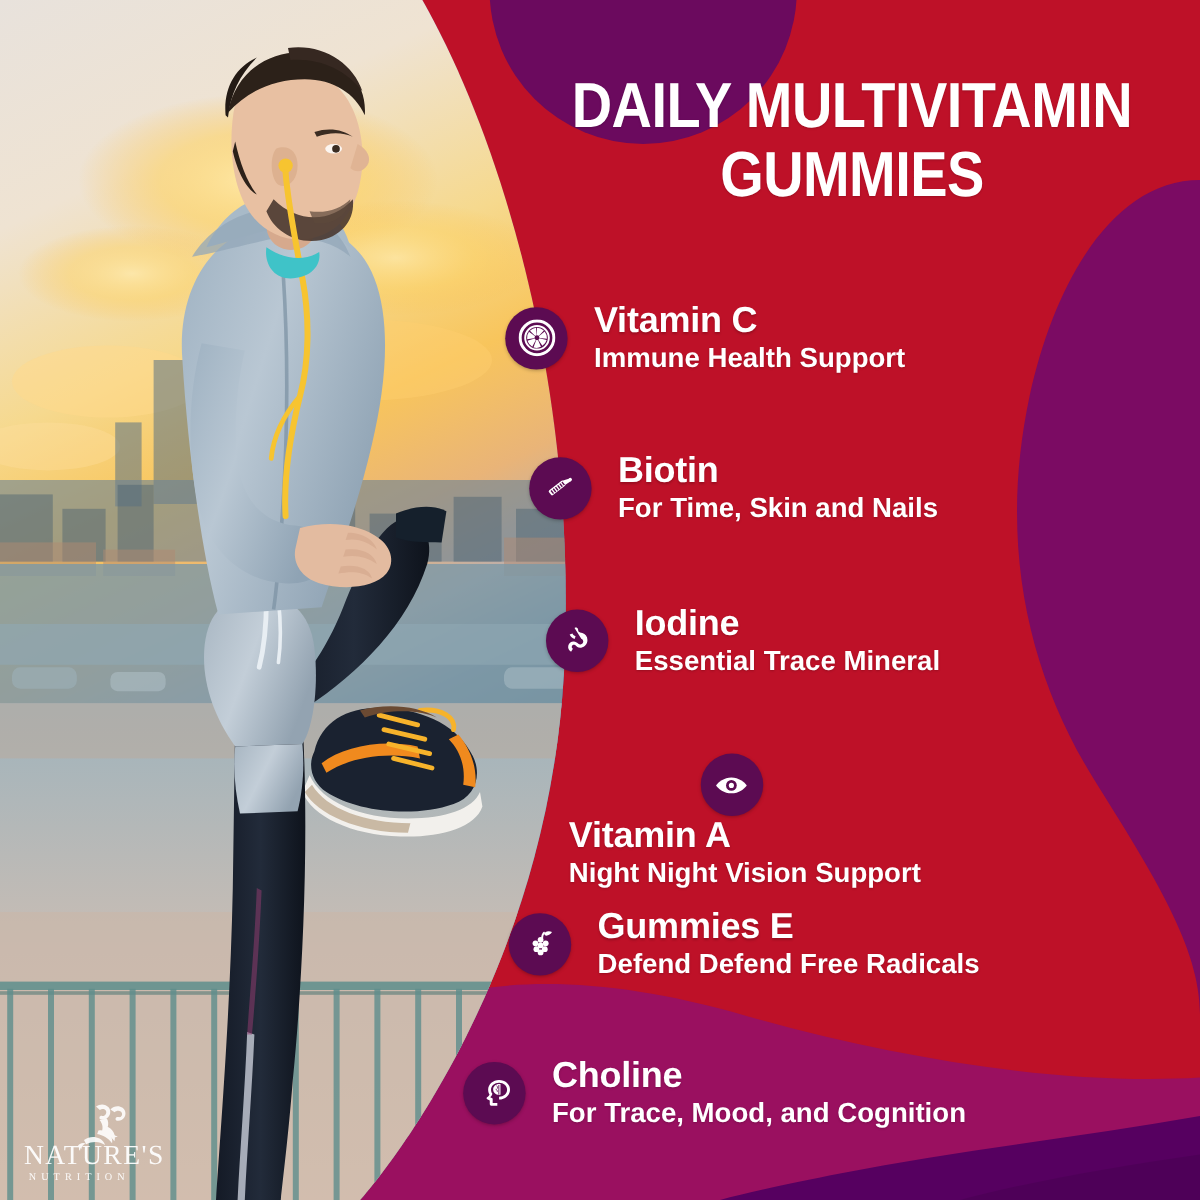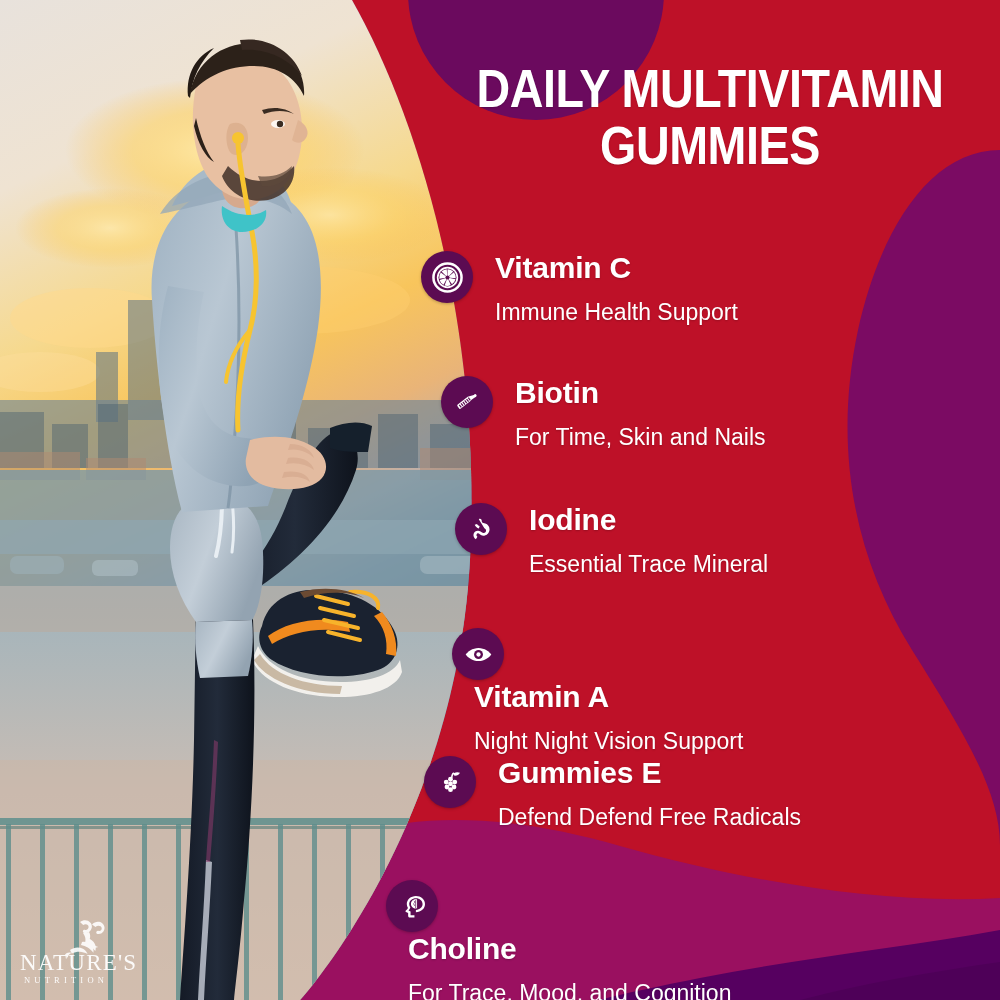--- a/index.html
+++ b/index.html
@@ -20,37 +20,37 @@
     text-align:center;color:#ffffff;
     font-family:"Liberation Sans",sans-serif;
     font-weight:bold;font-size:53px;line-height:1.08;
     letter-spacing:-0.5px;
     transform:scaleX(0.88);transform-origin:50% 0;
     text-transform:uppercase;
     text-shadow:0 1px 2px rgba(0,0,0,.18);
   }
 
   
-  .feature{position:absolute;display:flex;align-items:flex-start;}
+  .feature{position:absolute;display:flex;align-items:center;}
   .ficon{
     width:52px;height:52px;border-radius:50%;
     background:#5C0B52;flex:0 0 52px;
     display:flex;align-items:center;justify-content:center;
     box-shadow:0 1px 3px rgba(0,0,0,.25);
   }
   .ficon svg{width:31px;height:31px;display:block;}
   .ftext{margin-left:22px;color:#fff;}
   .fname{
     font-size:30px;font-weight:bold;line-height:1.12;
     letter-spacing:-0.2px;white-space:nowrap;
     text-shadow:0 1px 2px rgba(0,0,0,.2);
   }
   .fdesc{
-    font-size:23px;font-weight:normal;line-height:1.2;
-    margin-top:14px;white-space:nowrap;
+    font-size:23px;font-weight:bold;line-height:1.2;
+    margin-top:0;white-space:nowrap;
     text-shadow:0 1px 2px rgba(0,0,0,.2);
   }
 
   
   #logo{position:absolute;left:18px;top:918px;width:150px;height:72px;opacity:.93;}
   #logo svg{display:block;}
   .logo-name{
     font-family:"Liberation Serif",serif;
     font-size:23px;fill:#ffffff;letter-spacing:1.2px;
   }
@@ -470,21 +470,21 @@
                    -0.3-0.7-0.1-1.4 0.5-1.9z"></path>
         </g>
       </svg>
     </div>
     <div class="ftext">
       <div class="fname">Gummies E</div>
       <div class="fdesc">Defend Defend Free Radicals</div>
     </div>
   </div>
 
-  <div class="feature" style="left:386px;top:880px;flex-direction:column;">
+  <div class="feature" style="left:386px;top:880px;">
     <div class="ficon">
       <svg viewBox="0 0 32 32">
         <path fill="#fff" d="M19.5 5.2c-5.2 0-9.4 3.7-9.4 8.3 0 1.5 0.4 2.9 1.2 4.1
                  -0.3 0.9-1.1 1.8-2.1 2.5-0.6 0.4-0.6 1.3 0.1 1.6l2.2 1v3.1
                  c0 0.9 0.7 1.6 1.6 1.6h4.9v-2.4h-4v-3.9l-2.1-1c0.9-0.9 1.6-2 1.9-3.1
                  -0.8-1-1.2-2.2-1.2-3.5 0-3.3 3-6 6.9-6s6.9 2.7 6.9 6c0 3.3-3 6-6.9 6
                  v2.5c5.2 0 9.4-3.7 9.4-8.5s-4.2-8.3-9.4-8.3z"></path>
         <path fill="#fff" d="M19.6 8.6c-2.9 0-5.2 2.1-5.2 4.7 0 2.6 2.3 4.7 5.2 4.7
                  0.4 0 0.8 0 1.1-0.1V8.7c-0.3-0.1-0.7-0.1-1.1-0.1z"></path>
         <g stroke="#5C0B52" stroke-width="0.75" fill="none">

